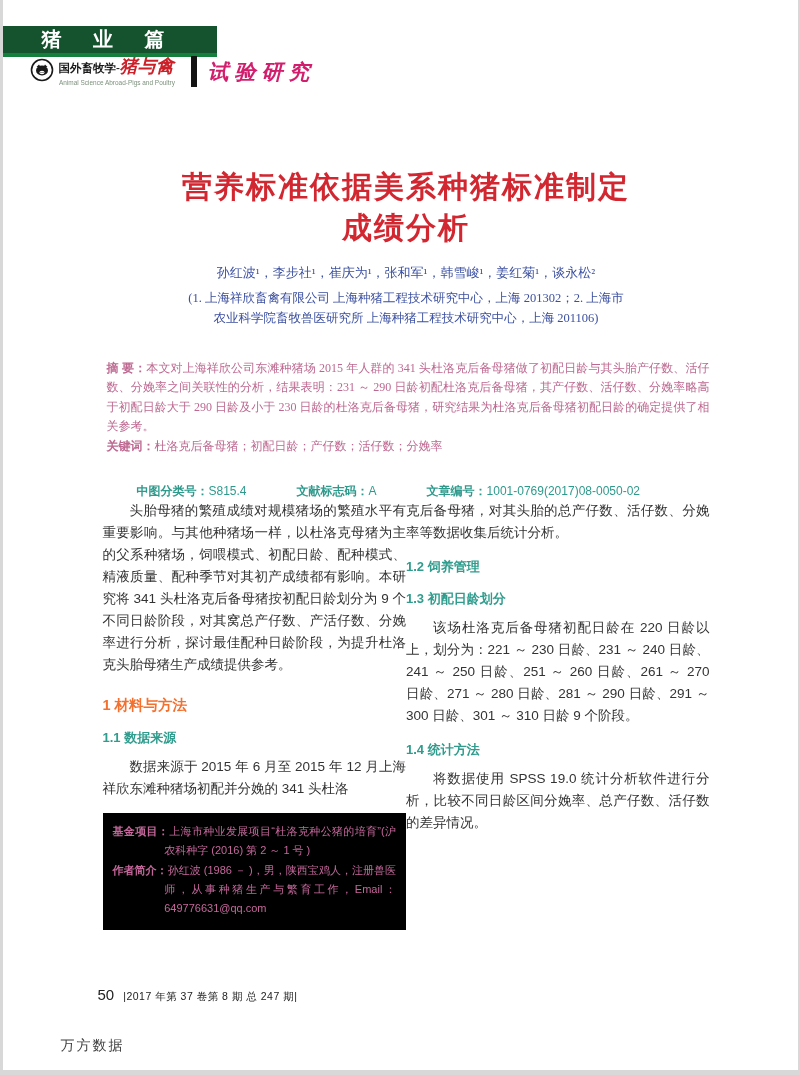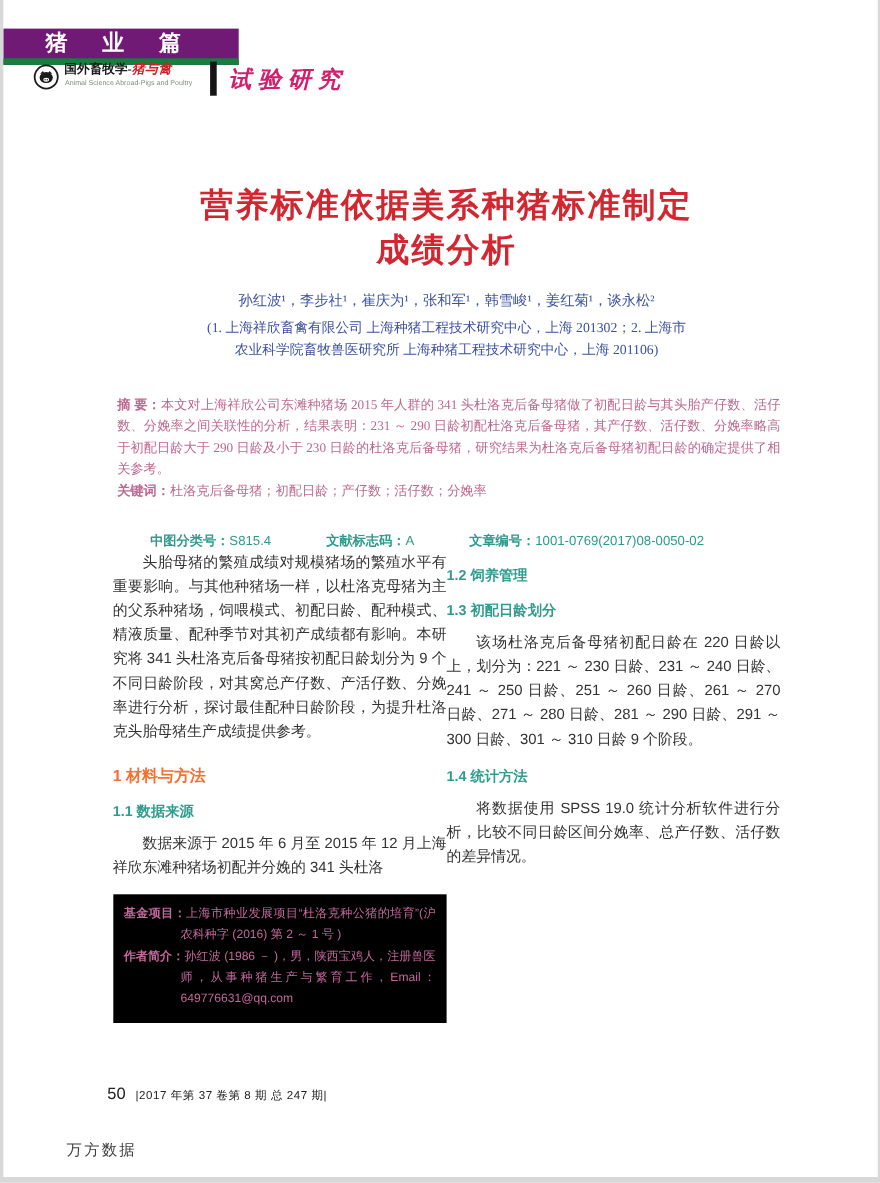--- a/index.html
+++ b/index.html
@@ -1,28 +1,28 @@
 <!DOCTYPE html>
 <html lang="zh"><head>
 <meta charset="utf-8">
 <style>
   html,body{margin:0;padding:0;background:#d8d8d8;}
   body{width:800px;height:1075px;font-family:"Liberation Sans","DejaVu Sans",sans-serif;}
   .page{position:relative;width:795px;height:1070px;margin:0 auto;background:#ffffff;overflow:hidden;}
 
   
-  .banner{position:absolute;top:26px;left:0;width:214px;height:27px;background:#701a75;
-    border-bottom:6px solid #15803d;color:#ffffff;font-weight:bold;font-size:20px;
+  .banner{position:absolute;top:26px;left:0;width:214px;height:27px;background:#14532d;
+    border-bottom:4px solid #15803d;color:#ffffff;font-weight:bold;font-size:20px;
     letter-spacing:13px;text-align:center;line-height:27px;font-family:"Liberation Sans",sans-serif;}
   .logo-row{position:absolute;top:56px;left:27px;display:flex;align-items:center;}
   .logo{display:flex;align-items:flex-start;gap:5px;}
   .logo svg{margin-top:1px;}
   .logo-text{display:flex;flex-direction:column;line-height:1.1;}
   .logo-cn{font-size:11.5px;font-weight:bold;color:#1a1a1a;white-space:nowrap;font-family:"Liberation Serif",serif;}
-  .logo-cn .red{color:#cc2129;font-size:12px;font-style:italic;font-family:Liberation Mono, monospace;}
+  .logo-cn .red{color:#cc2129;font-size:18px;font-style:italic;}
   .logo-en{font-size:6.8px;color:#7d917d;margin-top:2px;white-space:nowrap;transform:scale(.95);transform-origin:left;}
   .vbar{width:6px;height:31px;background:#141414;margin:0 11px 0 10px;}
   .column-title{color:#d11f6e;font-size:21px;font-weight:bold;letter-spacing:6px;
     font-family:"Liberation Serif",serif;font-style:italic;}
 
   
   .flow{padding:166px 88px 0 100px;}
   .title{color:#d22730;font-weight:900;font-size:30px;line-height:1.38;text-align:center;
     letter-spacing:2px;font-family:"Liberation Serif",serif;margin:0;}
   .authors{margin-top:15px;text-align:center;color:#3c50a0;font-size:13px;
@@ -117,20 +117,21 @@
         <p class="p">头胎母猪的繁殖成绩对规模猪场的繁殖水平有重要影响。与其他种猪场一样，以杜洛克母猪为主的父系种猪场，饲喂模式、初配日龄、配种模式、精液质量、配种季节对其初产成绩都有影响。本研究将 341 头杜洛克后备母猪按初配日龄划分为 9 个不同日龄阶段，对其窝总产仔数、产活仔数、分娩率进行分析，探讨最佳配种日龄阶段，为提升杜洛克头胎母猪生产成绩提供参考。</p>
         <h2 class="h-orange">1  材料与方法</h2>
         <h3 class="h-teal">1.1 数据来源</h3>
         <p class="p">数据来源于 2015 年 6 月至 2015 年 12 月上海祥欣东滩种猪场初配并分娩的 341 头杜洛</p>
         <div class="fund-box">
           <p><span class="lbl">基金项目：</span><span>上海市种业发展项目“杜洛克种公猪的培育”(沪农科种字 (2016) 第 2 ～ 1 号 )</span></p>
           <p><span class="lbl">作者简介：</span><span>孙红波 (1986 － )，男，陕西宝鸡人，注册兽医师，从事种猪生产与繁育工作，Email：649776631@qq.com</span></p>
         </div>
       </div>
       <div class="col">
+        <p class="p noindent">克后备母猪，对其头胎的总产仔数、活仔数、分娩率等数据收集后统计分析。</p>
         <h3 class="h-teal">1.2 饲养管理</h3>
         <h3 class="h-teal">1.3 初配日龄划分</h3>
         <p class="p">该场杜洛克后备母猪初配日龄在 220 日龄以上，划分为：221 ～ 230 日龄、231 ～ 240 日龄、241 ～ 250 日龄、251 ～ 260 日龄、261 ～ 270 日龄、271 ～ 280 日龄、281 ～ 290 日龄、291 ～ 300 日龄、301 ～ 310 日龄 9 个阶段。</p>
         <h3 class="h-teal">1.4 统计方法</h3>
         <p class="p">将数据使用 SPSS  19.0 统计分析软件进行分析，比较不同日龄区间分娩率、总产仔数、活仔数的差异情况。</p>
       </div>
     </div>
   </div>
 
   <div class="footer">

